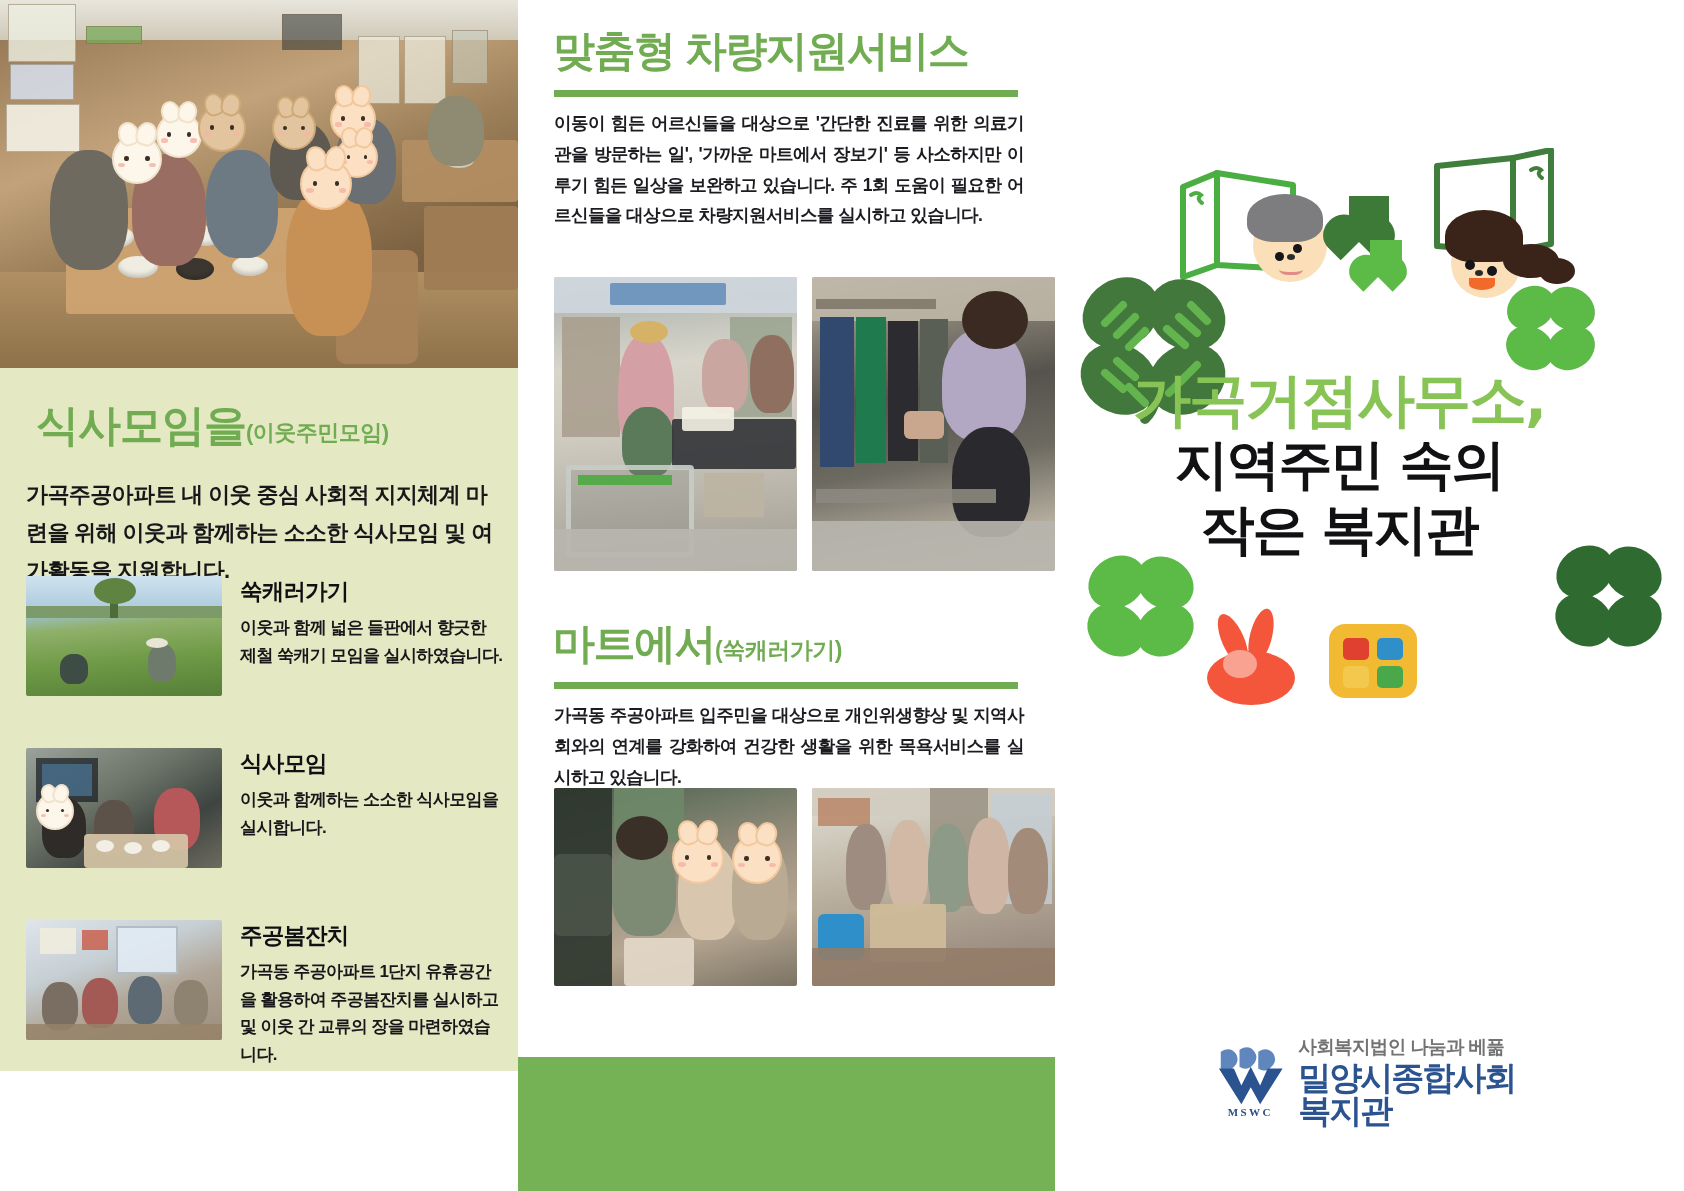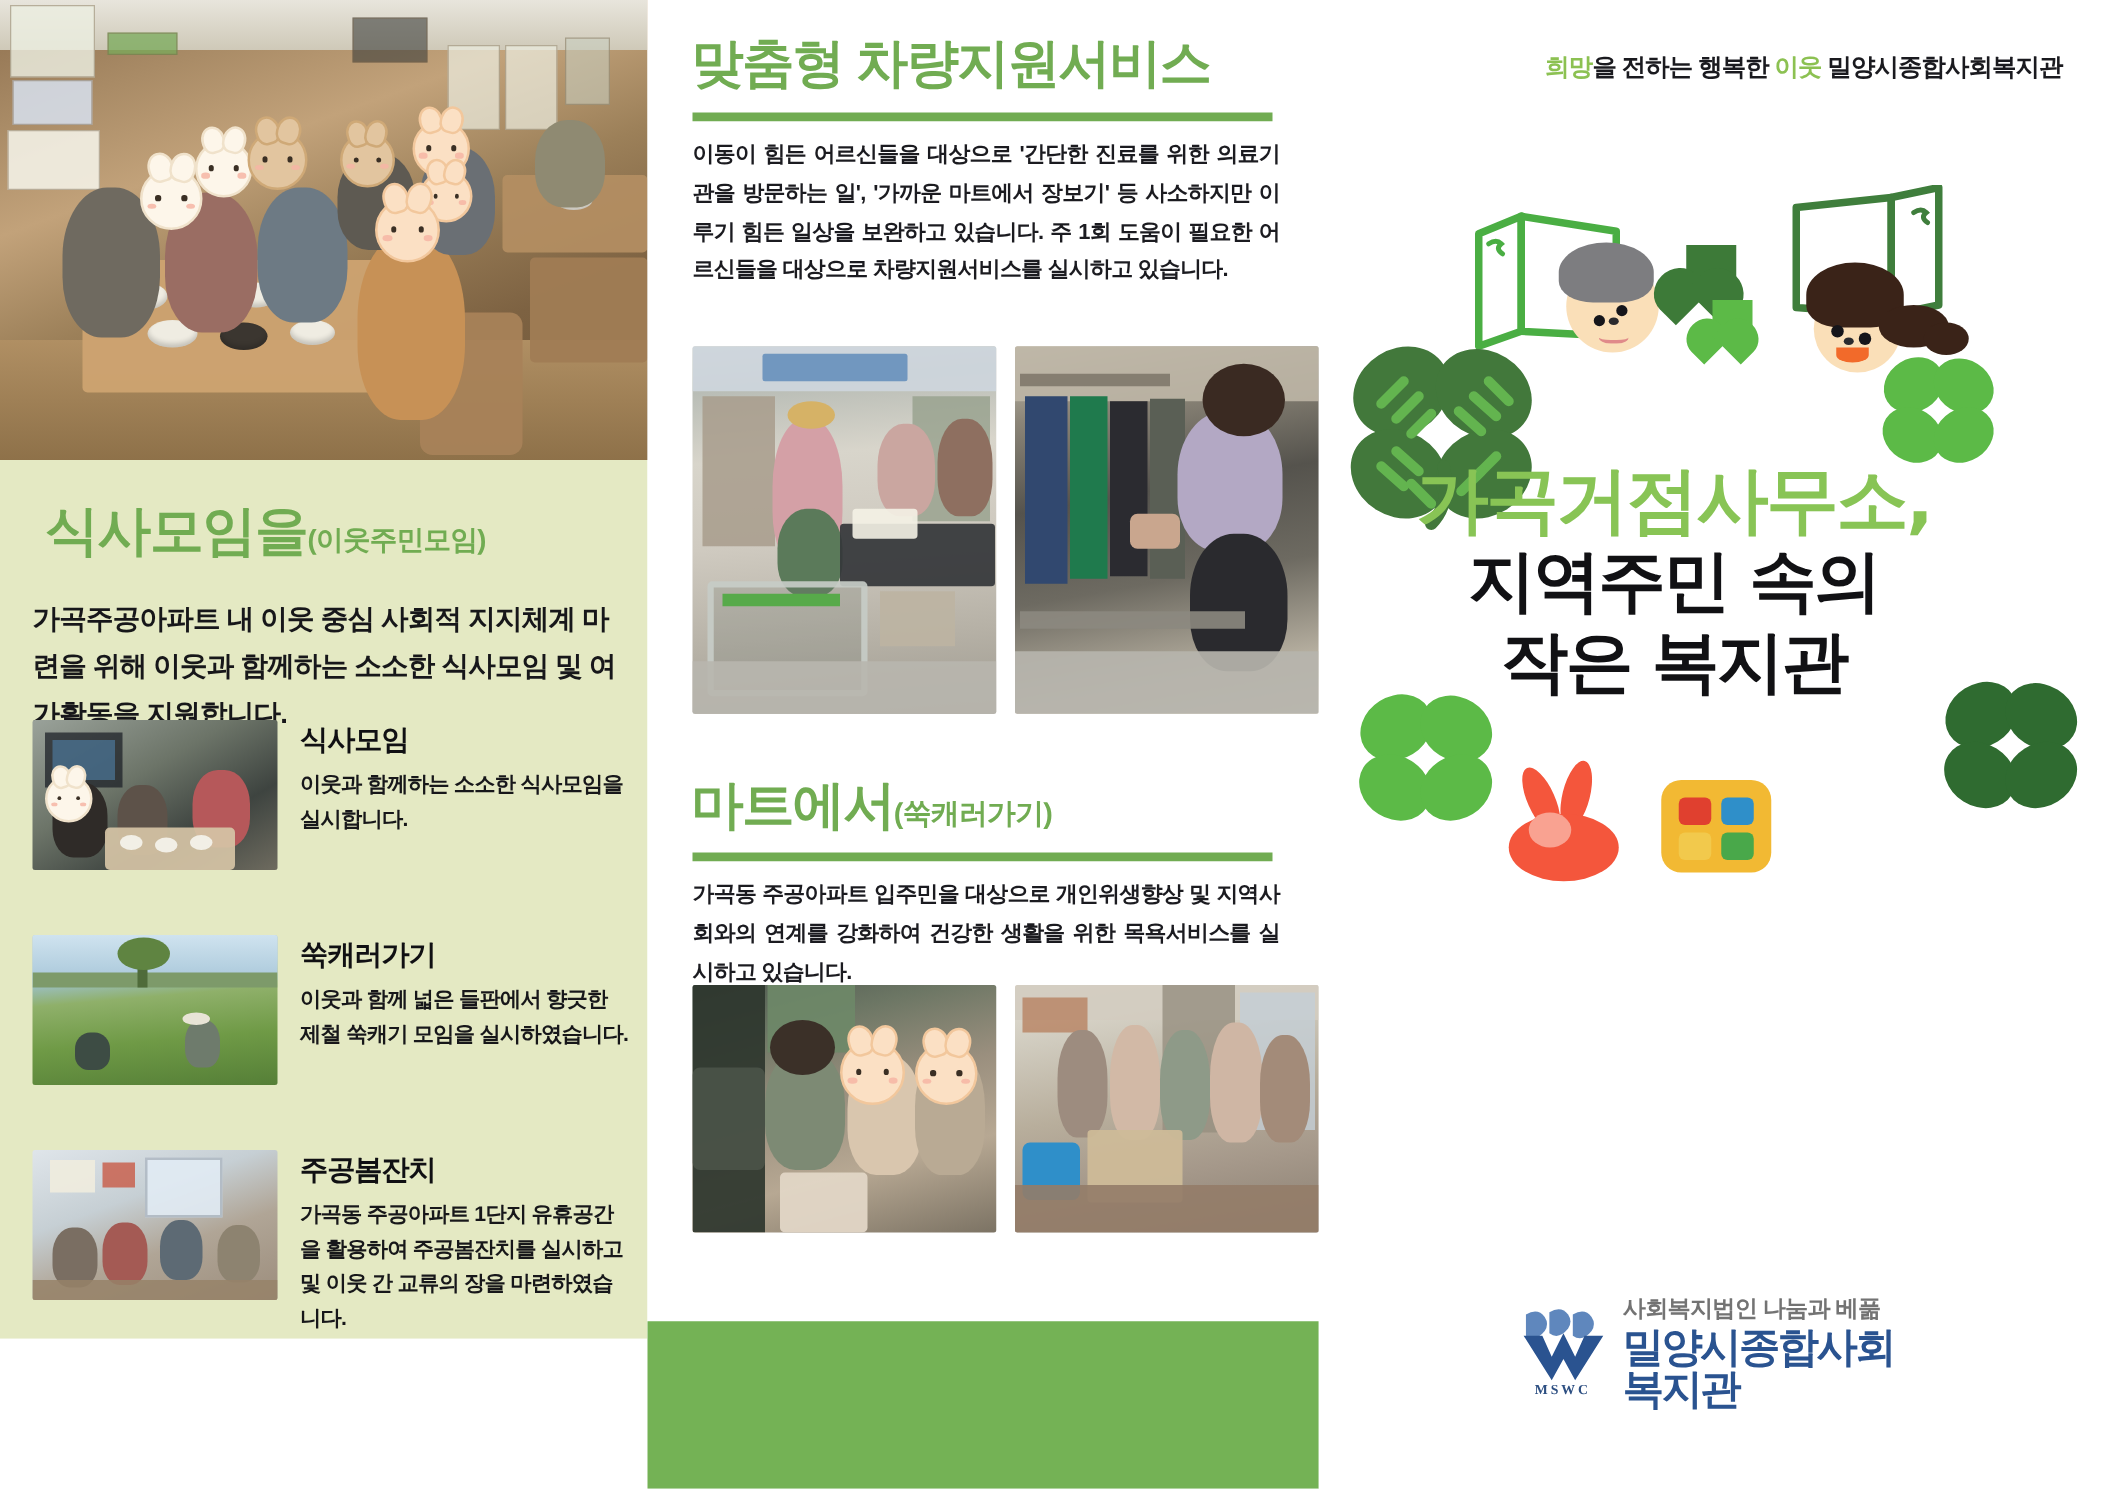--- a/index.html
+++ b/index.html
@@ -230,20 +230,38 @@
       </div>
     </div>
 
     <div class="green-block">
       <div class="sec-title">
         <span>식사모임을</span><span class="sub">(이웃주민모임)</span>
       </div>
       <div class="sec-desc">가곡주공아파트 내 이웃 중심 사회적 지지체계 마련을 위해 이웃과 함께하는 소소한 식사모임 및 여가활동을 지원합니다.</div>
 
       <div class="items">
+
+        <div class="item">
+          <div class="thumb ph-b">
+            <div class="ph-inner">
+              <div class="strip" style="left:0;top:0;width:100%;height:36px;background:linear-gradient(180deg,#cfe3ef,#aac8da);"></div>
+              <div class="strip" style="left:0;top:30px;width:100%;height:12px;background:#7d9a6a;"></div>
+              <div class="strip" style="left:84px;top:8px;width:8px;height:34px;background:#4f6b3a;"></div>
+              <div class="strip" style="left:68px;top:2px;width:42px;height:26px;border-radius:50%;background:#5f8441;"></div>
+              <div class="blobp" style="left:34px;top:78px;width:28px;height:30px;background:#3d4c44;"></div>
+              <div class="blobp" style="left:122px;top:68px;width:28px;height:38px;background:#6e7b6c;"></div>
+              <div class="strip" style="left:120px;top:62px;width:22px;height:10px;border-radius:50%;background:#e8e4d6;"></div>
+            </div>
+          </div>
+          <div class="txt">
+            <div class="t-h">쑥캐러가기</div>
+            <div class="t-b">이웃과 함께 넓은 들판에서 향긋한 제철 쑥캐기 모임을 실시하였습니다.</div>
+          </div>
+        </div>
 
         <div class="item">
           <div class="thumb ph-a">
             <div class="ph-inner">
               <div class="strip" style="left:10px;top:10px;width:62px;height:44px;background:rgba(30,34,40,.75);"></div>
               <div class="strip" style="left:16px;top:16px;width:50px;height:32px;background:rgba(80,130,170,.6);"></div>
               <div class="blobp" style="left:16px;top:50px;width:44px;height:60px;background:#2f2b28;"></div>
               <div class="blobp" style="left:68px;top:52px;width:40px;height:56px;background:#5d5249;"></div>
               <div class="blobp" style="left:128px;top:40px;width:46px;height:62px;background:#b6585a;"></div>
               <div class="strip" style="left:58px;top:86px;width:104px;height:34px;background:rgba(214,196,166,.92);border-radius:4px;"></div>
@@ -256,38 +274,20 @@
                     <i></i>
                   </div>
                 <div class="blush l"></div>
                 <div class="blush r"></div>
               </div>
             </div>
           </div>
           <div class="txt">
             <div class="t-h">식사모임</div>
             <div class="t-b">이웃과 함께하는 소소한 식사모임을 실시합니다.</div>
-          </div>
-        </div>
-
-        <div class="item">
-          <div class="thumb ph-b">
-            <div class="ph-inner">
-              <div class="strip" style="left:0;top:0;width:100%;height:36px;background:linear-gradient(180deg,#cfe3ef,#aac8da);"></div>
-              <div class="strip" style="left:0;top:30px;width:100%;height:12px;background:#7d9a6a;"></div>
-              <div class="strip" style="left:84px;top:8px;width:8px;height:34px;background:#4f6b3a;"></div>
-              <div class="strip" style="left:68px;top:2px;width:42px;height:26px;border-radius:50%;background:#5f8441;"></div>
-              <div class="blobp" style="left:34px;top:78px;width:28px;height:30px;background:#3d4c44;"></div>
-              <div class="blobp" style="left:122px;top:68px;width:28px;height:38px;background:#6e7b6c;"></div>
-              <div class="strip" style="left:120px;top:62px;width:22px;height:10px;border-radius:50%;background:#e8e4d6;"></div>
-            </div>
-          </div>
-          <div class="txt">
-            <div class="t-h">쑥캐러가기</div>
-            <div class="t-b">이웃과 함께 넓은 들판에서 향긋한 제철 쑥캐기 모임을 실시하였습니다.</div>
           </div>
         </div>
 
         <div class="item">
           <div class="thumb ph-c">
             <div class="ph-inner">
               <div class="strip" style="left:90px;top:6px;width:58px;height:44px;background:rgba(225,235,244,.9);border:2px solid rgba(150,160,170,.6);"></div>
               <div class="strip" style="left:14px;top:8px;width:36px;height:26px;background:rgba(240,236,222,.9);"></div>
               <div class="strip" style="left:56px;top:10px;width:26px;height:20px;background:rgba(200,90,70,.8);"></div>
               <div class="blobp" style="left:16px;top:62px;width:36px;height:48px;background:#7a6e62;"></div>
@@ -397,23 +397,20 @@
         <div class="prect" style="left:58px;top:116px;width:76px;height:58px;background:rgba(206,186,152,.95);border-radius:3px;"></div>
         <div class="prect" style="left:0;top:160px;width:100%;height:38px;background:rgba(148,124,104,.9);"></div>
       </div>
     </div>
 
     <div class="bottom-bar" style="left:0;top:1057px;"></div>
   </div>
 
   <div class="panel-right">
 
-    <div class="tagline">
-      <span class="hl">희망</span><span>을 전하는 행복한 </span><span class="hl2">이웃</span><span>  밀양시종합사회복지관</span>
-    </div>
 
     <svg class="deco" style="left:120px;top:165px;width:130px;height:115px;" viewBox="0 0 130 115">
       <path d="M8 22 L42 8 L42 100 L8 112 Z" fill="#ffffff" stroke="#4aae43" stroke-width="6" stroke-linejoin="round"></path>
       <path d="M42 8 L118 20 L118 104 L42 100 Z" fill="#ffffff" stroke="#4aae43" stroke-width="6" stroke-linejoin="round"></path>
       <path d="M16 30 q6 -4 10 0 q-5 4 1 8" fill="none" stroke="#4aae43" stroke-width="4" stroke-linecap="round"></path>
     </svg>
     <div class="face" style="left:198px;top:208px;width:74px;height:74px;">
       <div style="position:absolute;left:-6px;top:-14px;width:76px;height:48px;border-radius:50% 50% 36% 36%;background:#7d7d80;"></div>
       <div style="position:absolute;left:40px;top:36px;width:9px;height:9px;border-radius:50%;background:#15151a;"></div>
       <div style="position:absolute;left:22px;top:44px;width:9px;height:9px;border-radius:50%;background:#15151a;"></div>

